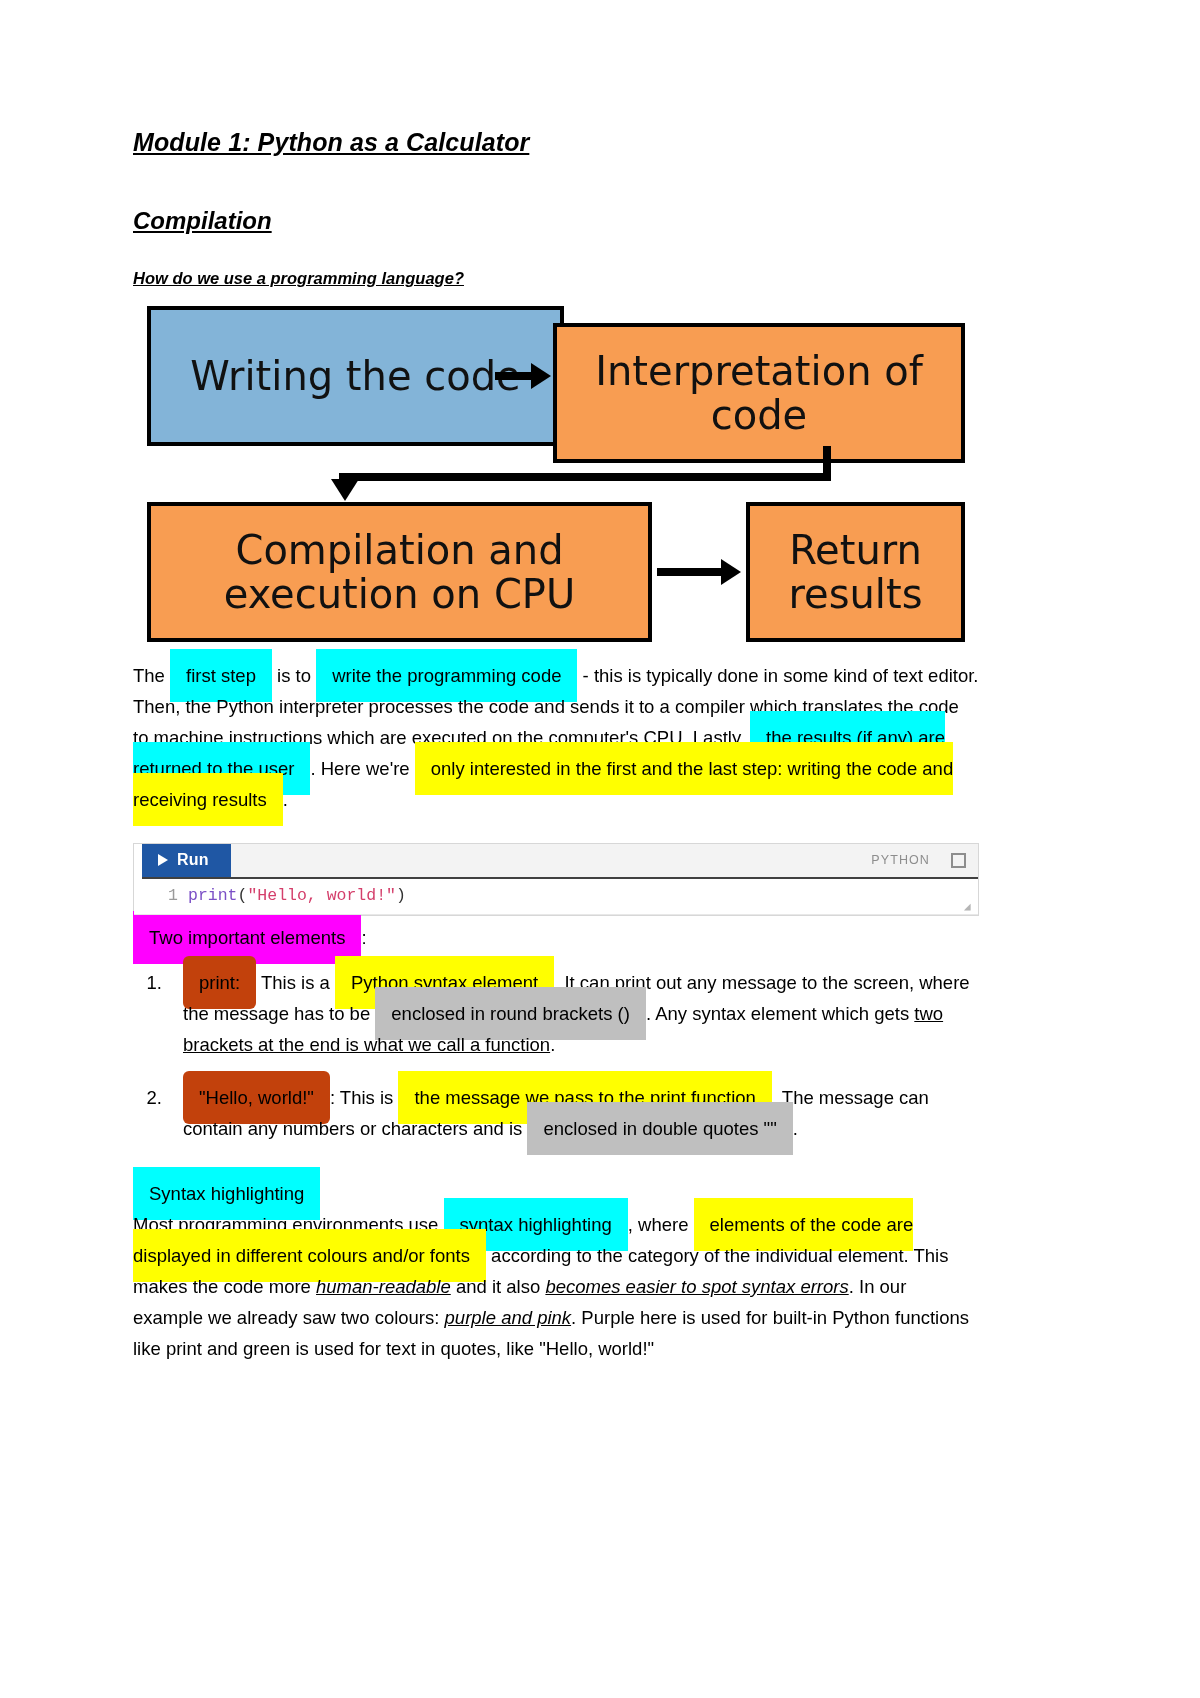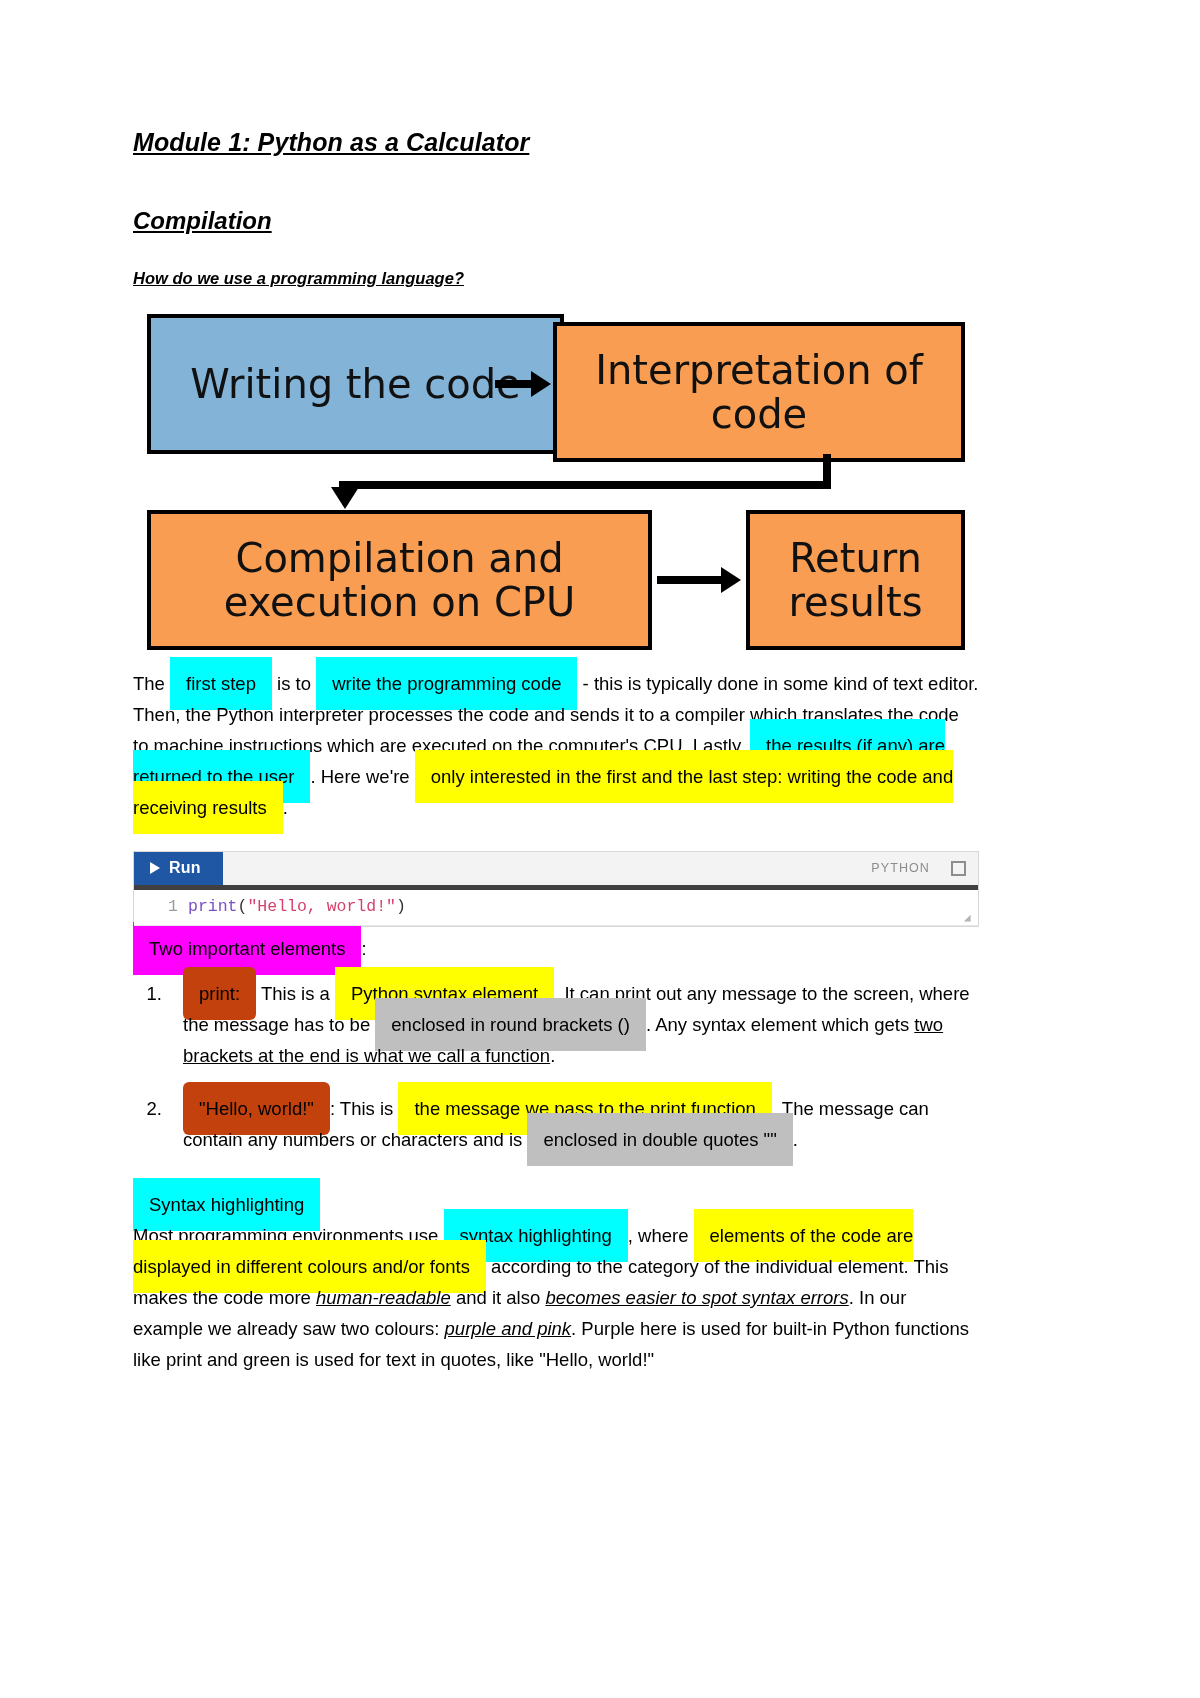--- a/index.html
+++ b/index.html
@@ -39,21 +39,21 @@
     font-size:18.5px;
     line-height:31px;
     margin:0 0 28px 0;
     text-align:left;
   }
   .subhead{
     font-size:16.5px;
     font-weight:bold;
     font-style:italic;
     text-decoration:underline;
-    margin:0 0 22px 0;
+    margin:0 0 14px 0;
     display:block;
     line-height:1.3;
   }
 
   
   .flow{
     position:relative;
     width:836px;height:340px;
     margin:0 0 16px 0;
   }
@@ -66,21 +66,21 @@
     font-family:"DejaVu Sans",sans-serif;
     font-size:40px;
     line-height:44px;
     color:#111;
     padding:4px 10px;
   }
   .fbox.blue{background:#83b4d8;}
   .fbox.orange{background:#f89d52;}
 
   #fb-write{left:14px;top:2px;width:417px;height:140px;}
-  #fb-interp{left:420px;top:10px;width:412px;height:140px;}
+  #fb-interp{left:420px;top:19px;width:412px;height:140px;}
   #fb-compile{left:14px;top:198px;width:505px;height:140px;}
   #fb-return{left:613px;top:198px;width:219px;height:140px;}
 
   .arrow-h{position:absolute;height:0;}
   .arrow-h .shaft{position:absolute;left:0;top:-4px;height:8px;background:#000;}
   .arrow-h .head{
     position:absolute;top:-13px;
     width:0;height:0;
     border-top:13px solid transparent;
     border-bottom:13px solid transparent;
@@ -123,21 +123,22 @@
     width:846px;
     margin:4px 0 4px 0;
     border:1px solid #d7d7d7;
     box-sizing:border-box;
     background:#fff;
   }
   .runner-bar{
     display:flex;align-items:stretch;
     background:#f3f3f3;
     height:33px;
-    border-bottom:5px solid #404040;
+    border-bottom:2px solid #404040;
+    margin-left:8px;
   }
   .run-btn{
     background:#1f57a4;
     color:#ffffff;
     display:flex;align-items:center;gap:9px;
     padding:0 22px 0 16px;
     font-size:16px;
     font-weight:bold;
     letter-spacing:.2px;
     cursor:pointer;

